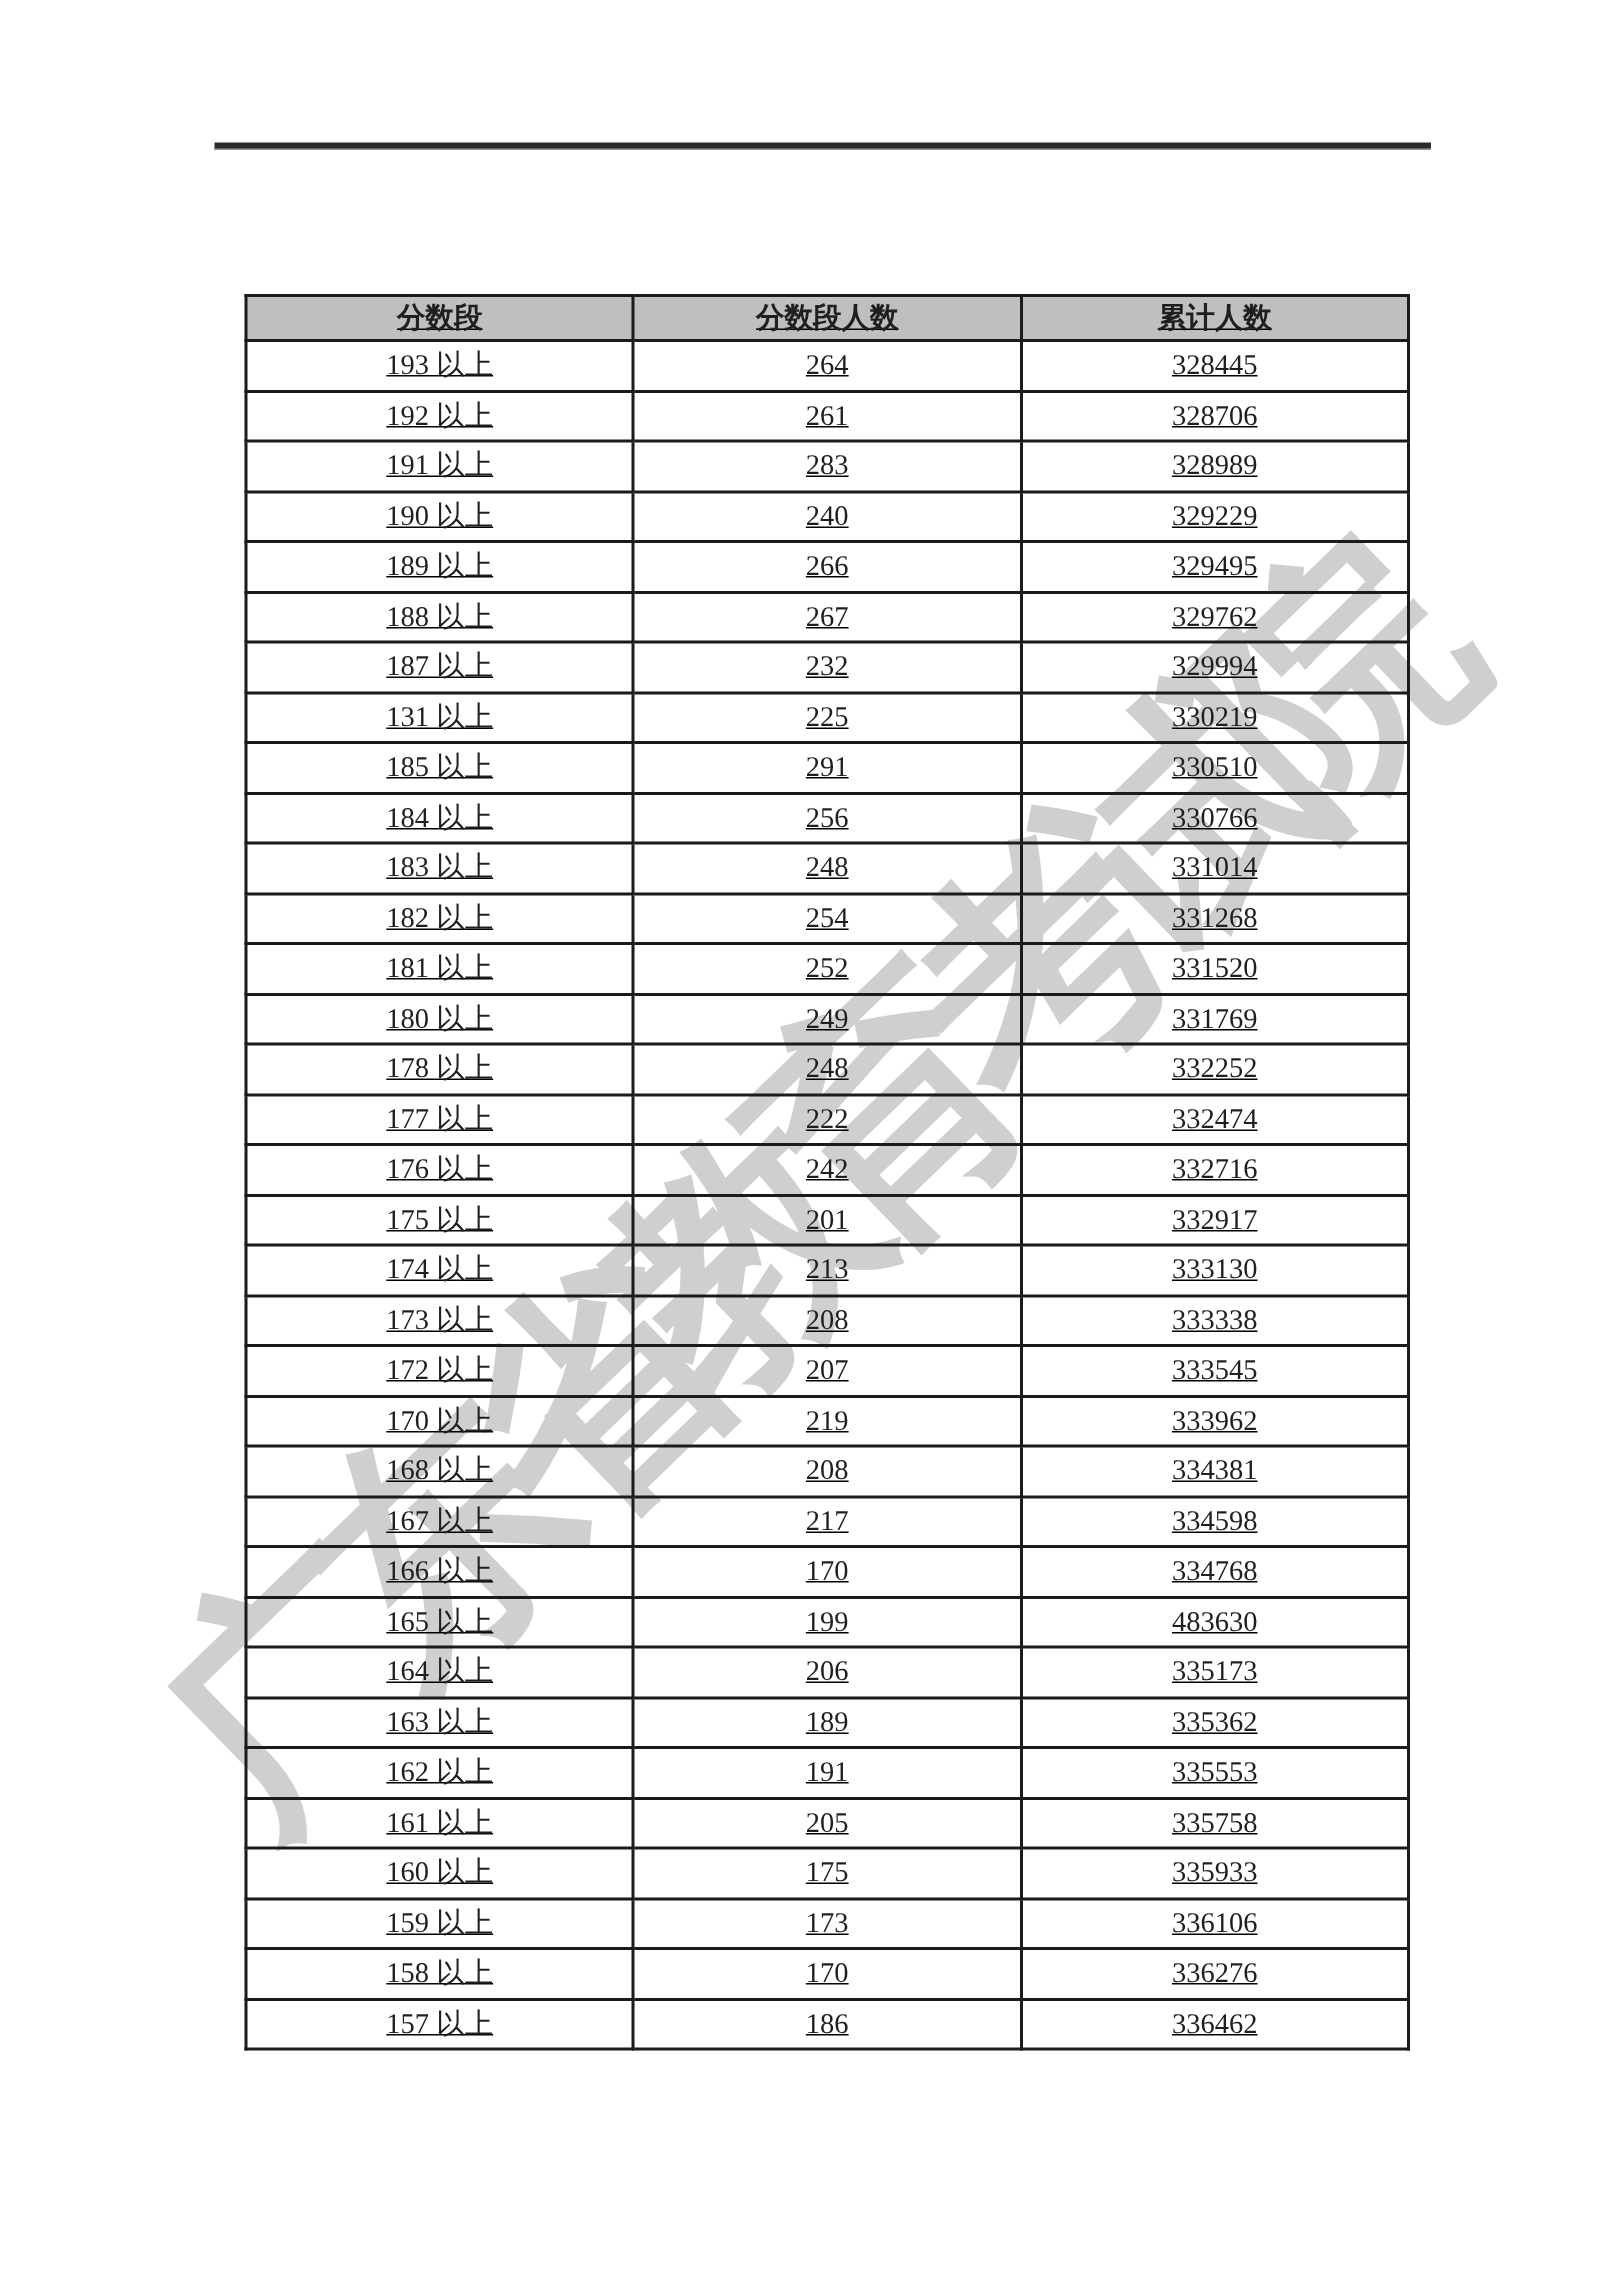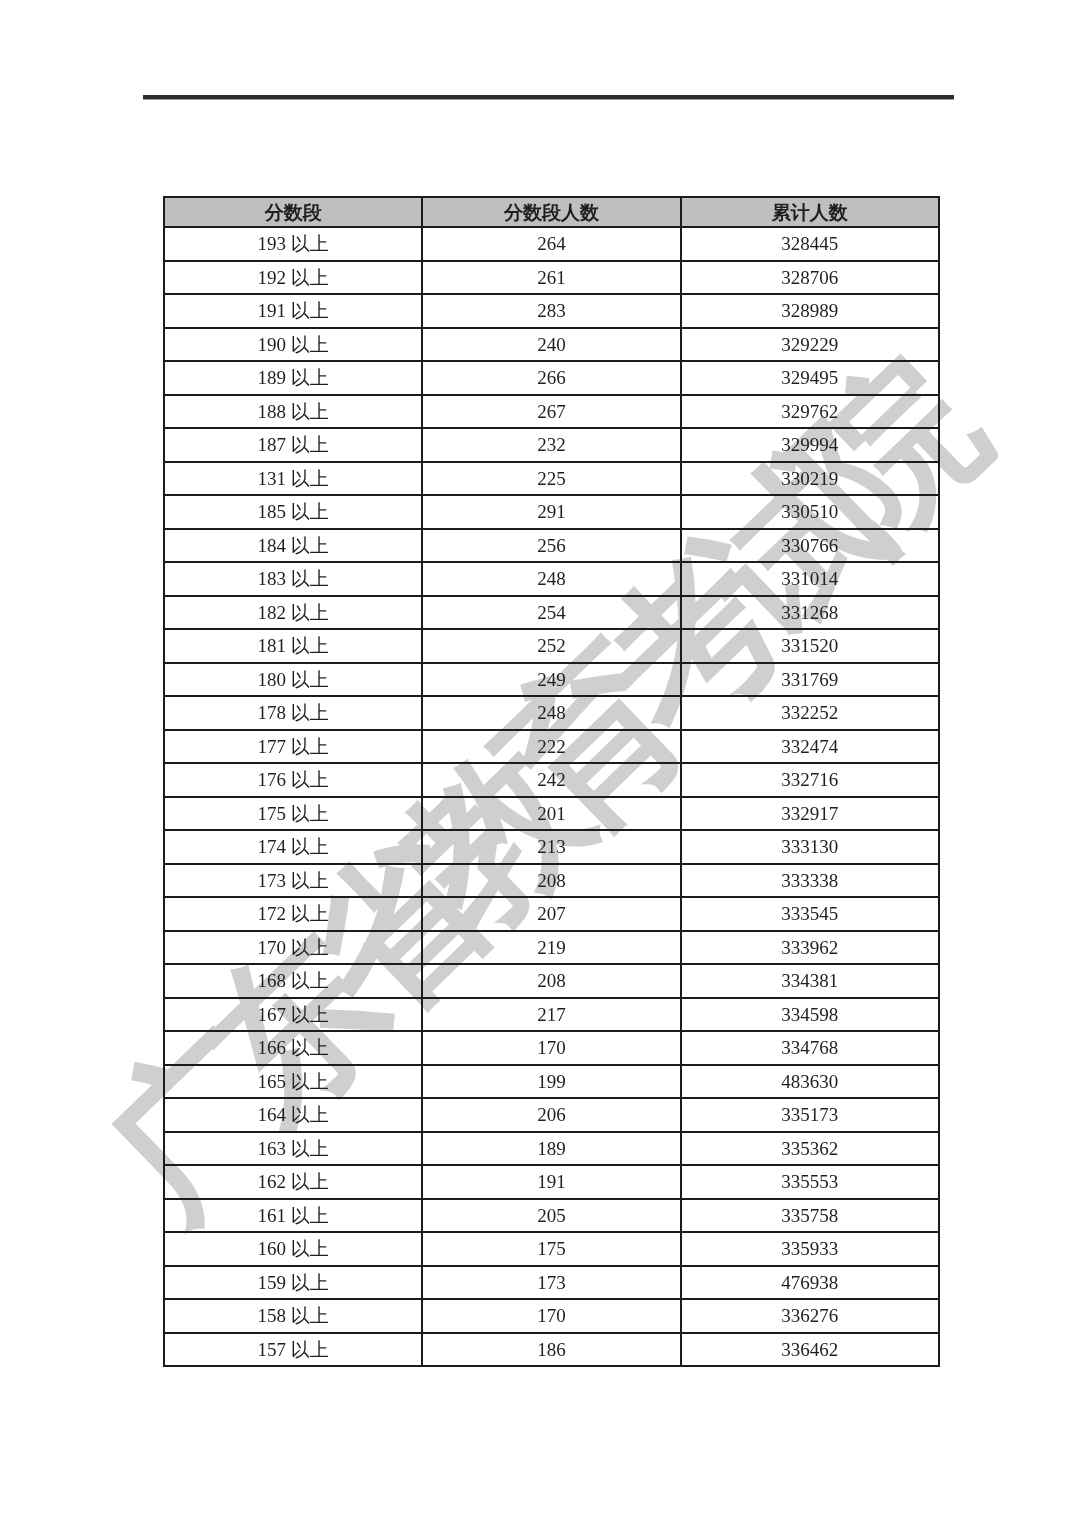--- a/index.html
+++ b/index.html
@@ -43,20 +43,21 @@
   table.doc-table {
     position: absolute;
     left: 163px;
     top: 196px;
     width: 777px;
     height: 1171px;
     border-collapse: collapse;
     table-layout: fixed;
     z-index: 2;
     background: transparent;
+    text-decoration: underline;
   }
   .doc-table th,
   .doc-table td {
     border: 2px solid #1b1b1b;
     text-align: center;
     vertical-align: middle;
     padding: 0;
     font-size: 19px;
     color: #1f1f1f;
     background: transparent;
@@ -238,21 +239,21 @@
           <td>335758</td>
         </tr>
         <tr>
           <td>160 以上</td>
           <td>175</td>
           <td>335933</td>
         </tr>
         <tr>
           <td>159 以上</td>
           <td>173</td>
-          <td>476938</td>
+          <td>336106</td>
         </tr>
         <tr>
           <td>158 以上</td>
           <td>170</td>
           <td>336276</td>
         </tr>
         <tr>
           <td>157 以上</td>
           <td>186</td>
           <td>336462</td>

